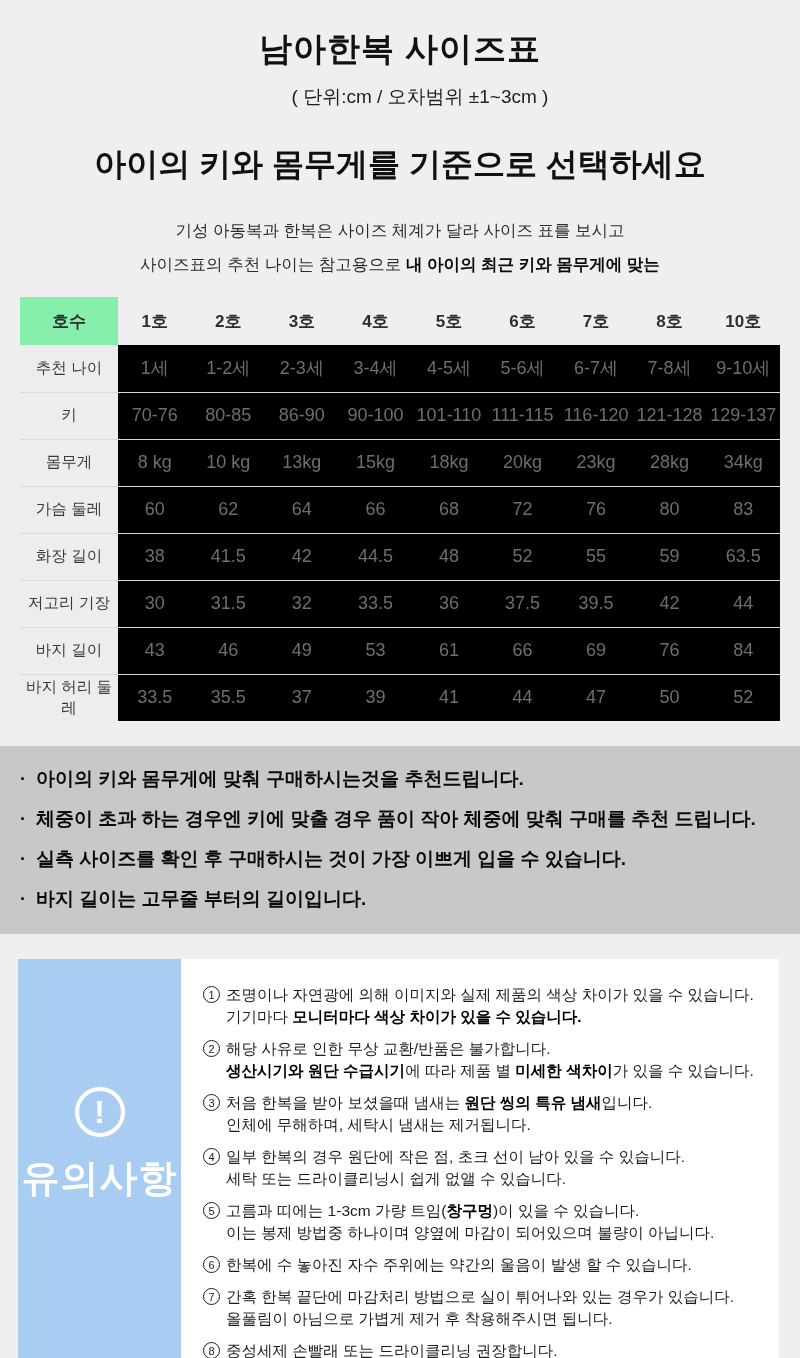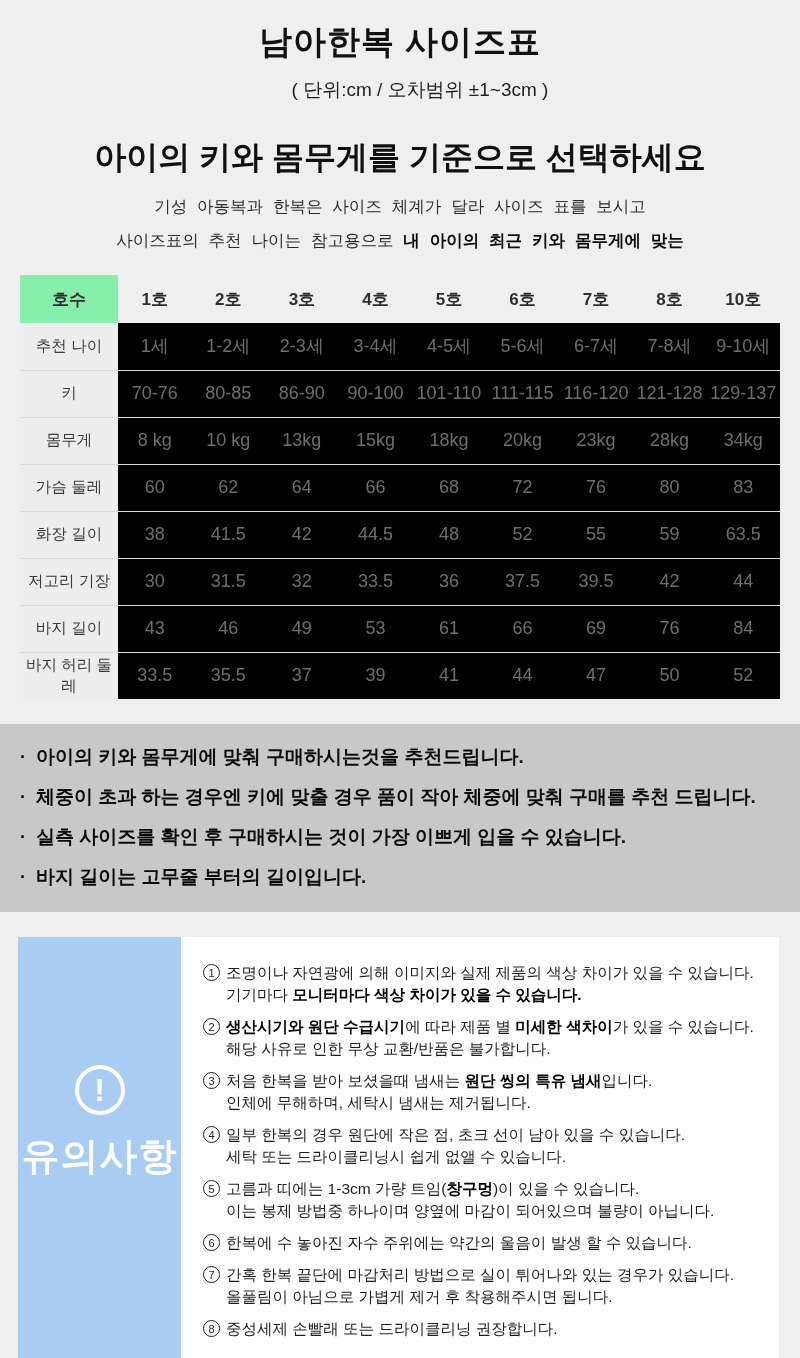--- a/index.html
+++ b/index.html
@@ -8,21 +8,21 @@
     height: 1358px;
     background: #efefef;
     font-family: "Liberation Sans", "DejaVu Sans", sans-serif;
     color: #222;
     overflow: hidden;
   }
   .page { width: 800px; height: 1358px; position: relative; }
 
   
   .title {
-    padding-top: 20px;
+    padding-top: 27px;
     text-align: center;
     font-size: 33px;
     font-weight: 800;
     letter-spacing: 1px;
     color: #111;
   }
   .subtitle {
     margin-top: 12px;
     text-align: center;
     font-size: 19px;
@@ -31,26 +31,25 @@
     padding-left: 40px;
   }
   .heading {
     margin-top: 33px;
     text-align: center;
     font-size: 32px;
     font-weight: 800;
     color: #101010;
   }
   .desc {
-    margin-top: 11px;
+    margin-top: 26px;
     text-align: center;
     font-size: 16.5px;
     line-height: 34px;
     color: #2b2b2b;
-    font-family: Liberation Mono, monospace;
   }
   .desc b { color: #0a0a0a; }
 
   
   .size-table {
     width: 760px;
     margin: 16px auto 0 auto;
     border-collapse: collapse;
     table-layout: fixed;
   }
@@ -324,22 +323,22 @@
         <div class="notice-item">
           <span class="num">1</span>
           <span class="lines">
             <div>조명이나 자연광에 의해 이미지와 실제 제품의 색상 차이가 있을 수 있습니다.</div>
             <div>기기마다 <b>모니터마다 색상 차이가 있을 수 있습니다.</b></div>
           </span>
         </div>
         <div class="notice-item">
           <span class="num">2</span>
           <span class="lines">
+            <div>해당 사유로 인한 무상 교환/반품은 불가합니다.</div>
             <div><b>생산시기와 원단 수급시기</b>에 따라 제품 별 <b>미세한 색차이</b>가 있을 수 있습니다.</div>
-            <div>해당 사유로 인한 무상 교환/반품은 불가합니다.</div>
           </span>
         </div>
         <div class="notice-item">
           <span class="num">3</span>
           <span class="lines">
             <div>처음 한복을 받아 보셨을때 냄새는 <b>원단 씽의 특유 냄새</b>입니다.</div>
             <div>인체에 무해하며, 세탁시 냄새는 제거됩니다.</div>
           </span>
         </div>
         <div class="notice-item">

